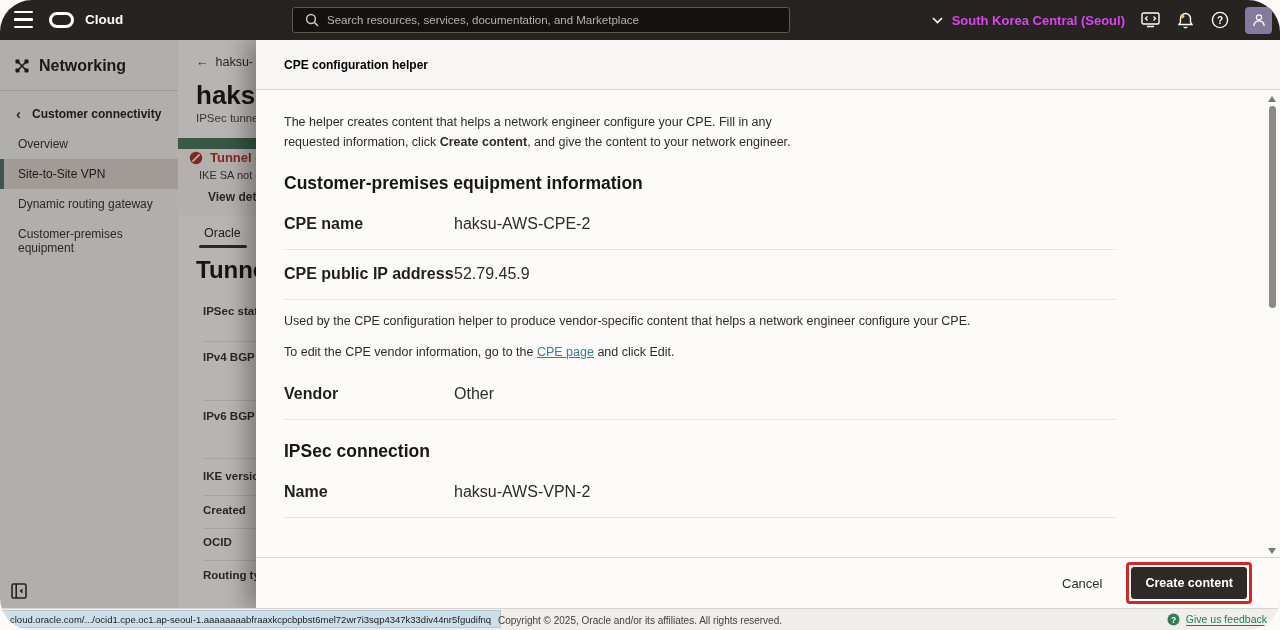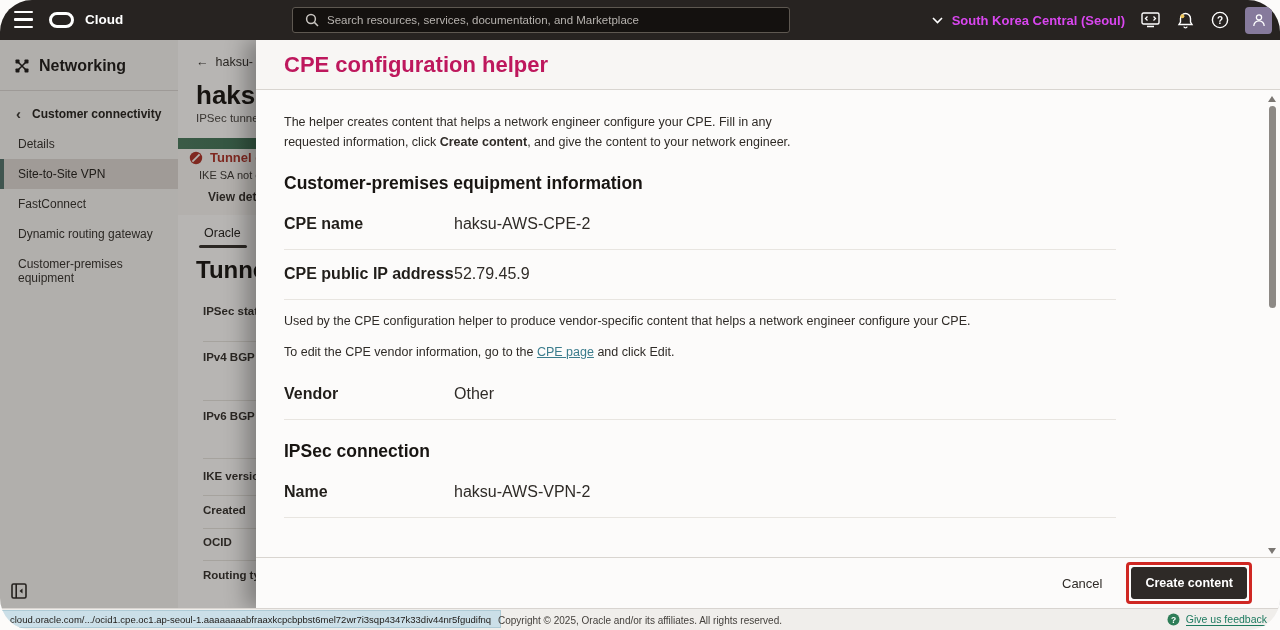--- a/index.html
+++ b/index.html
@@ -48,21 +48,21 @@
   .bg-label { position:absolute; left:25px; font-size:11.5px; font-weight:bold; color:#34302c; white-space:nowrap; }
   .bg-divider { position:absolute; left:25px; right:0; height:1px; background:#e4e1dc; }
 
   
   .dim { position:absolute; left:0; top:40px; right:0; bottom:22px; background:rgba(24,19,15,0.30); z-index:5; }
 
   
   .panel { position:absolute; left:256px; top:40px; right:0; bottom:22px; background:#fcfbfa; z-index:10;
     display:flex; flex-direction:column; box-shadow:-10px 0 20px rgba(0,0,0,0.30); }
   .panel-header { height:50px; flex:0 0 50px; background:#f8f6f4; border-bottom:1px solid #d9d5d0; display:flex; align-items:center; padding-left:28px; }
-  .panel-title { font-size:22px; font-weight:bold; color:#be185d; }
+  .panel-title { font-size:12px; font-weight:bold; color:#000000; }
   .panel-body { flex:1 1 auto; overflow:hidden; position:relative; padding-left:28px; }
   .panel-content { width:832px; }
   .intro { margin-top:22px; font-size:12.5px; line-height:1.6; color:#2f2b27; max-width:524px; }
   .h2 { margin-top:21px; font-size:17.5px; font-weight:bold; color:#181512; }
   .para { margin-top:12px; font-size:12.5px; color:#2f2b27; line-height:1.5; }
   .link { color:#3b7c8c; text-decoration:underline; cursor:pointer; }
   .field-row { display:flex; align-items:flex-start; padding:15px 0 16px 0; border-bottom:1px solid #e8e5e0; font-size:16px; }
   .field-row.first { margin-top:6px; }
   .field-label { width:170px; flex:0 0 170px; font-weight:bold; color:#211e1a; }
   .field-value { color:#2f2b27; }
@@ -146,23 +146,22 @@
           <rect x="10.5" y="1.5" width="4" height="4" rx="0.8" fill="#1d1b19"></rect>
           <rect x="1.5" y="10.5" width="4" height="4" rx="0.8" fill="#1d1b19"></rect>
           <rect x="10.5" y="10.5" width="4" height="4" rx="0.8" fill="#1d1b19"></rect>
         </svg>
       <span>Networking</span>
     </div>
     <div class="sidebar-group">
       <span class="back-chevron">‹</span>
       <span>Customer connectivity</span>
     </div>
-    <div class="nav-item">Details</div>
+    <div class="nav-item">Overview</div>
     <div class="nav-item selected">Site-to-Site VPN</div>
-    <div class="nav-item">FastConnect</div>
     <div class="nav-item">Dynamic routing gateway</div>
     <div class="nav-item">Customer-premises equipment</div>
     <div class="collapse-btn">
       <svg width="16" height="16" viewBox="0 0 16 16">
           <rect x="1" y="1" width="14" height="14" rx="1.5" fill="none" stroke="#2b2825" stroke-width="1.6"></rect>
           <line x1="5.2" y1="1" x2="5.2" y2="15" stroke="#2b2825" stroke-width="1.6"></line>
           <path d="M11.5 5.5 L8.5 8 L11.5 10.5 z" fill="#2b2825"></path>
         </svg>
     </div>
   </div>

